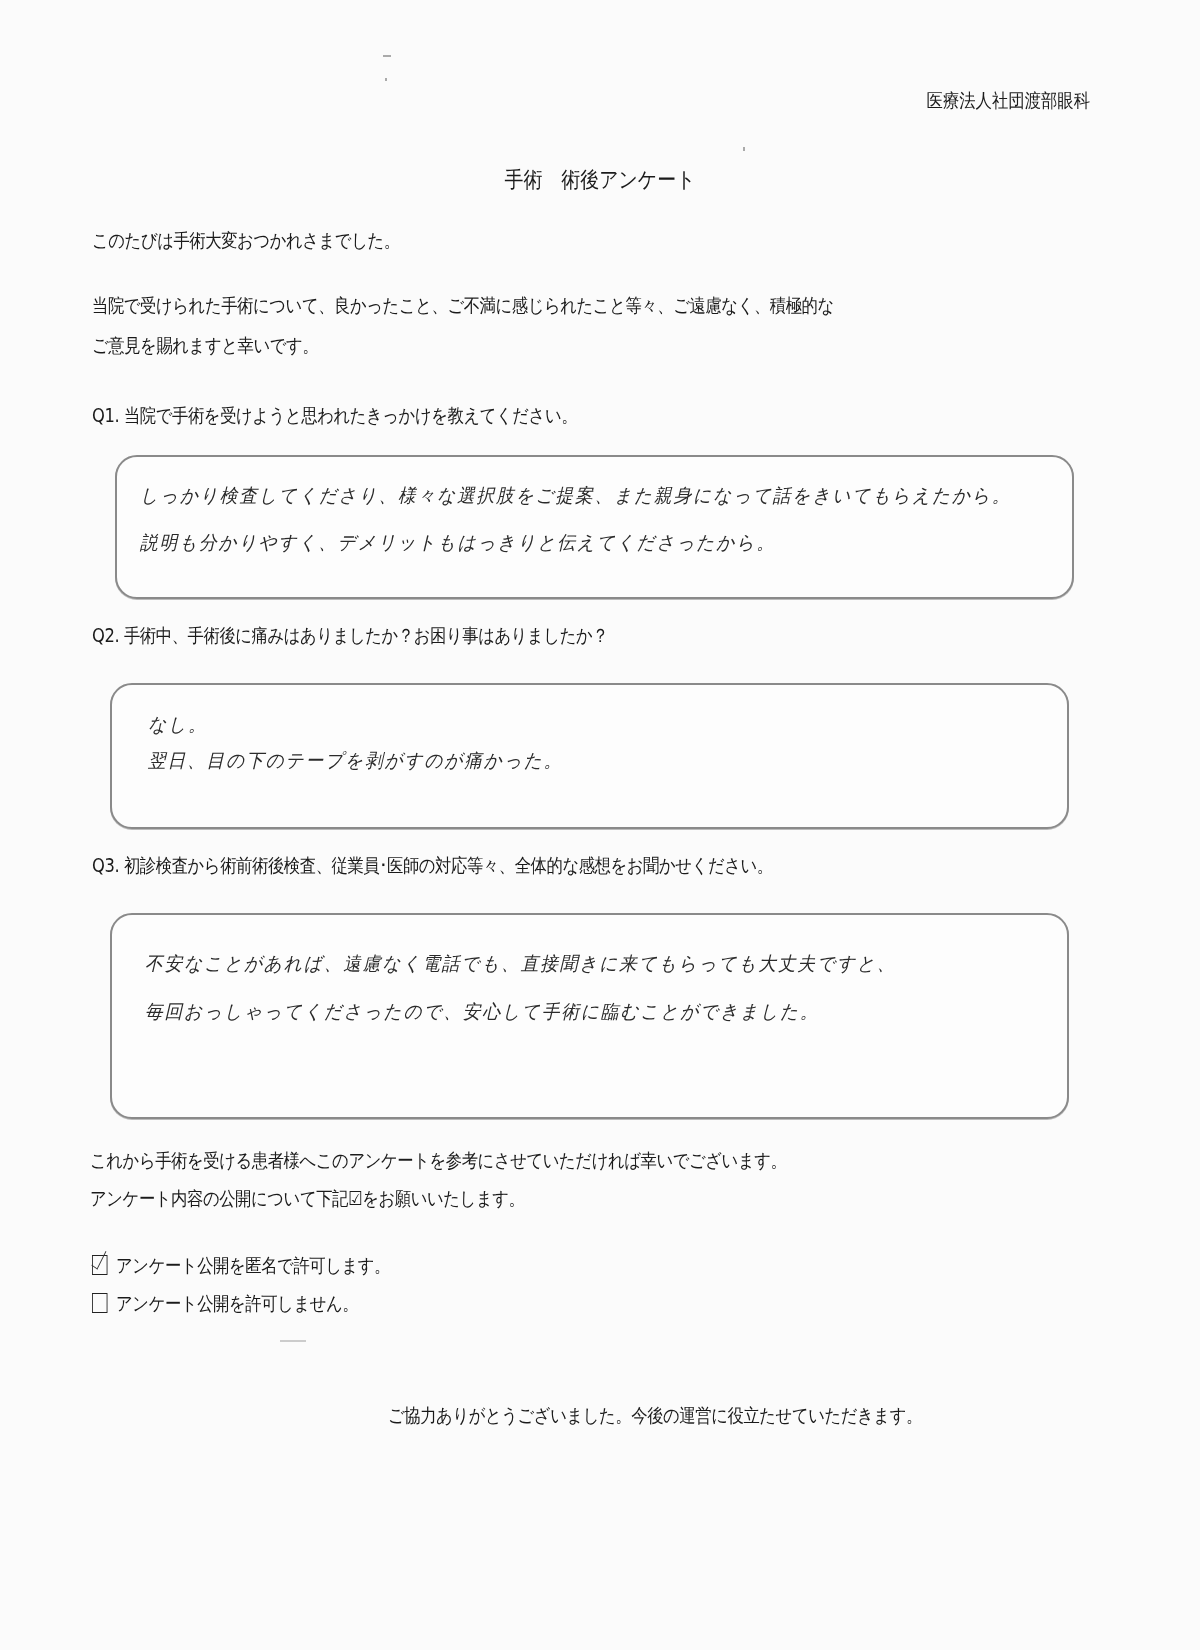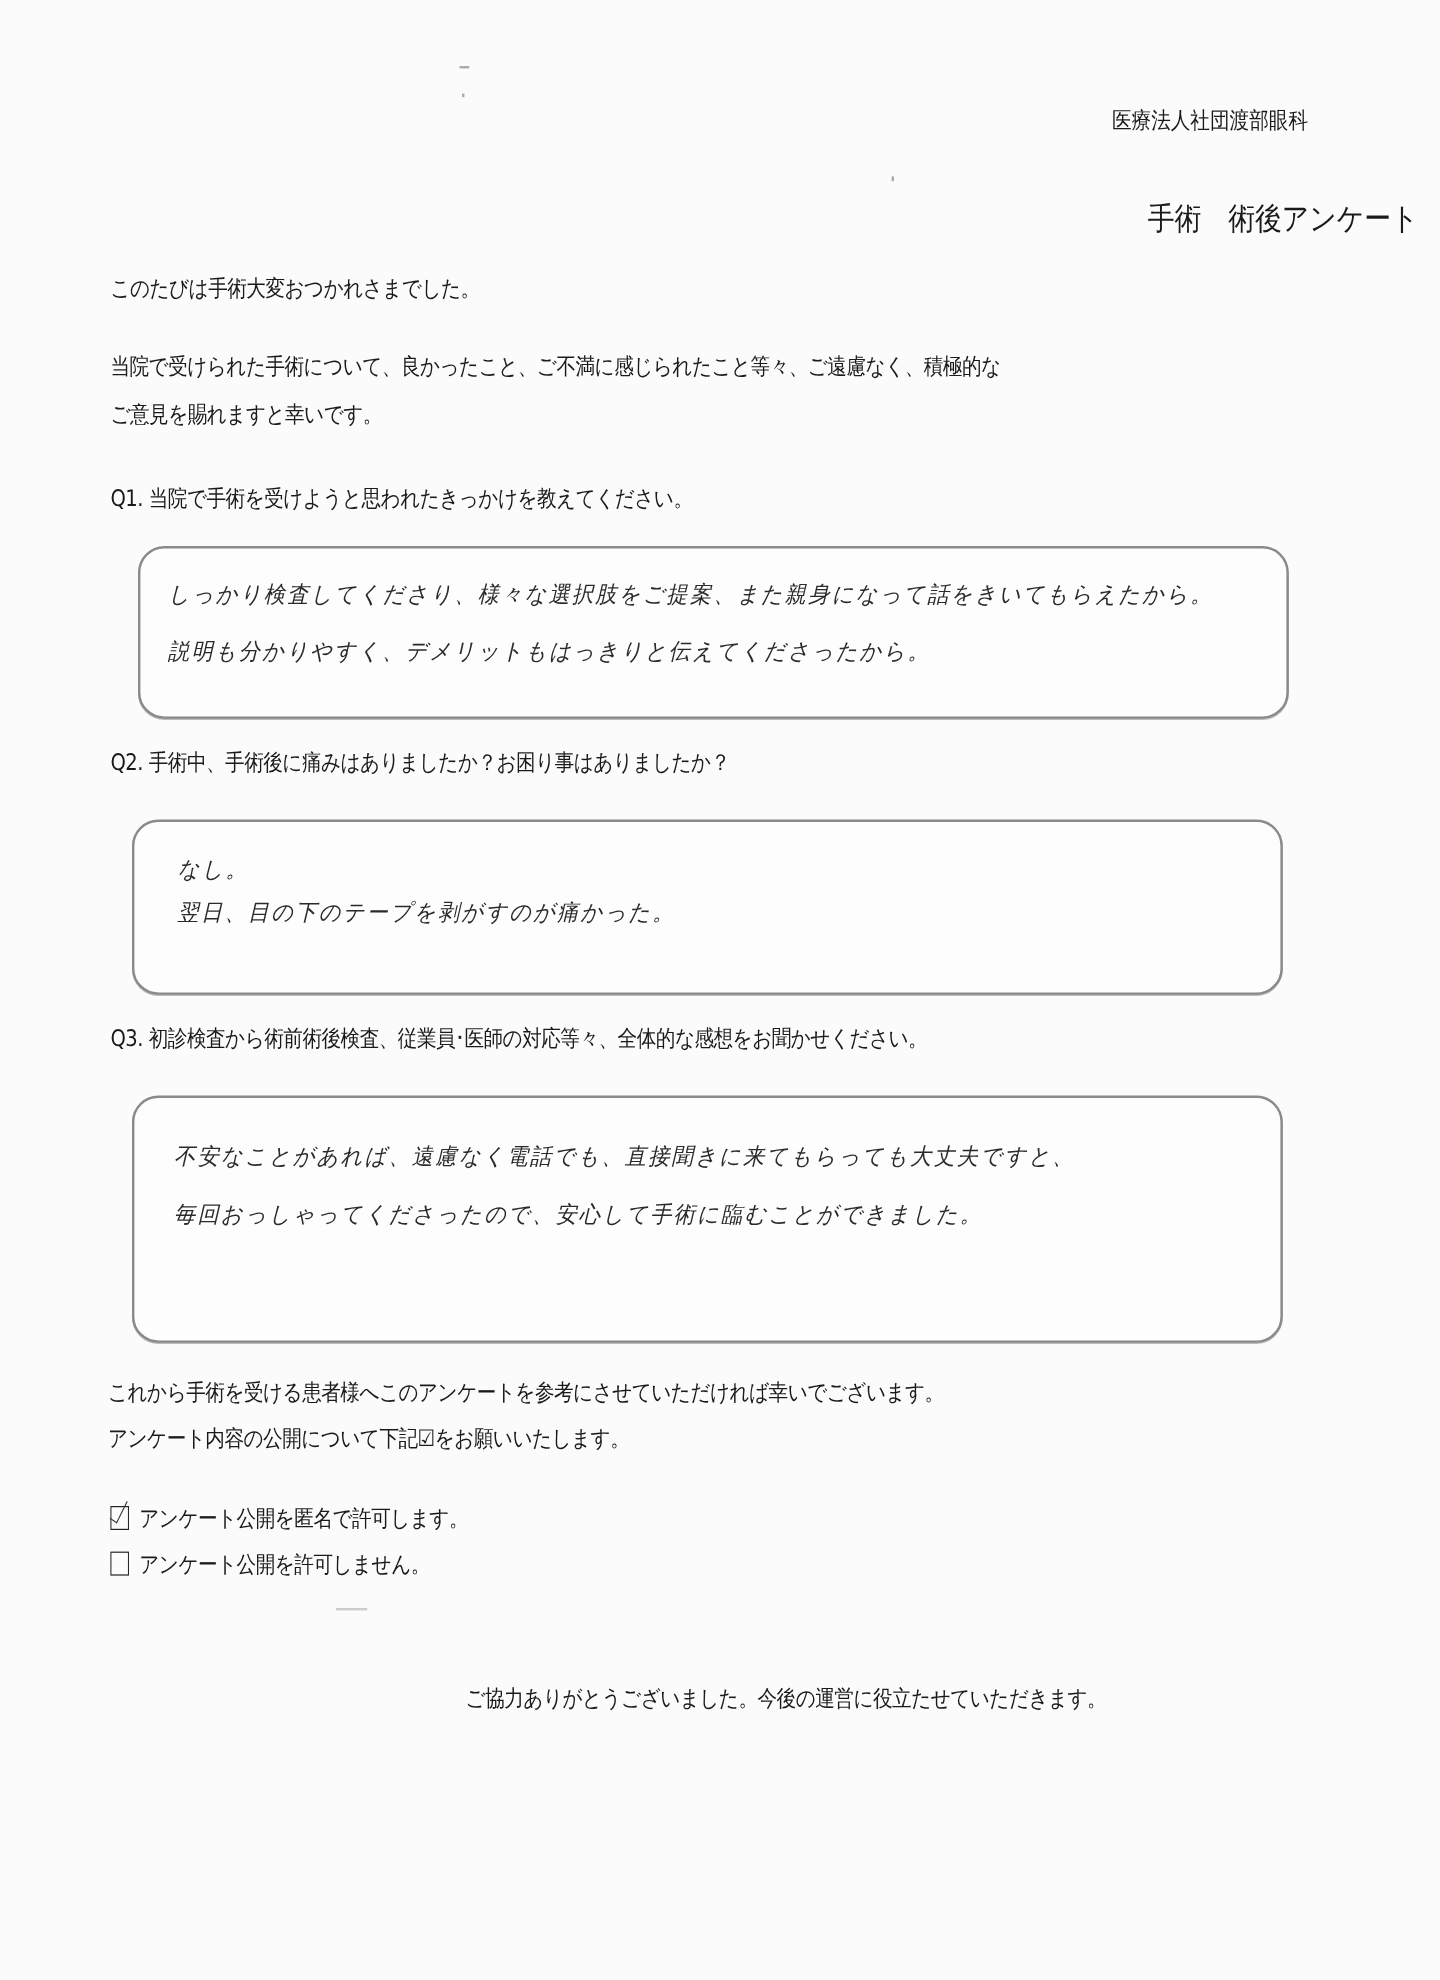--- a/index.html
+++ b/index.html
@@ -3,21 +3,21 @@
 <meta charset="utf-8">
 <style>
   html, body { margin: 0; padding: 0; }
   body {
     width: 1200px; height: 1650px; background: #fbfbfb; position: relative; overflow: hidden;
     font-family: "DejaVu Sans", "Liberation Sans", sans-serif; color: #1a1a1a;
   }
   .abs { position: absolute; white-space: nowrap; }
   .printed { font-size: 19px; letter-spacing: -0.5px; transform: scaleX(0.86); transform-origin: left center; }
   .clinic { top: 88px; right: 110px; font-size: 19px; transform: scaleX(0.86); transform-origin: right center; }
-  .title { top: 165px; left: 0; width: 1200px; text-align: right; font-size: 26px; white-space: pre; }
+  .title { top: 165px; left: 0; width: 1200px; text-align: center; font-size: 22px; white-space: pre; }
   .title span { display: inline-block; transform: scaleX(0.86); }
   .box {
     position: absolute; left: 115px; width: 955px; border: 2.5px solid #8a8a8a; border-radius: 22px;
     background: #fdfdfd; box-shadow: 0 1px 0 #bbb;
   }
   .hand {
     position: absolute; font-family: "DejaVu Serif", serif; font-size: 19px; color: #2a2a2a;
     letter-spacing: 2px; font-style: italic; transform: scaleX(0.93); transform-origin: left center;
   }
   .cb { display: inline-block; width: 16px; height: 18px; border: 1.5px solid #222; vertical-align: -3px; margin-right: 10px; position: relative; }

